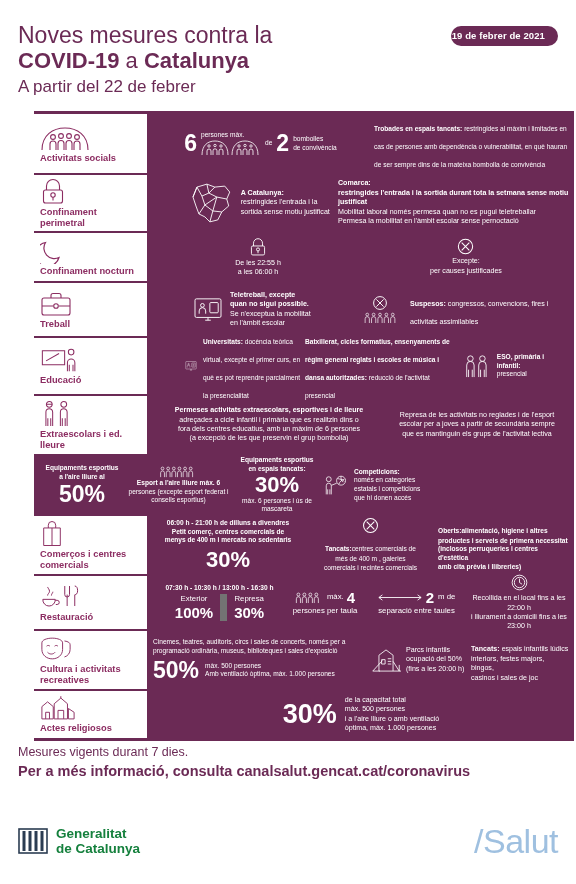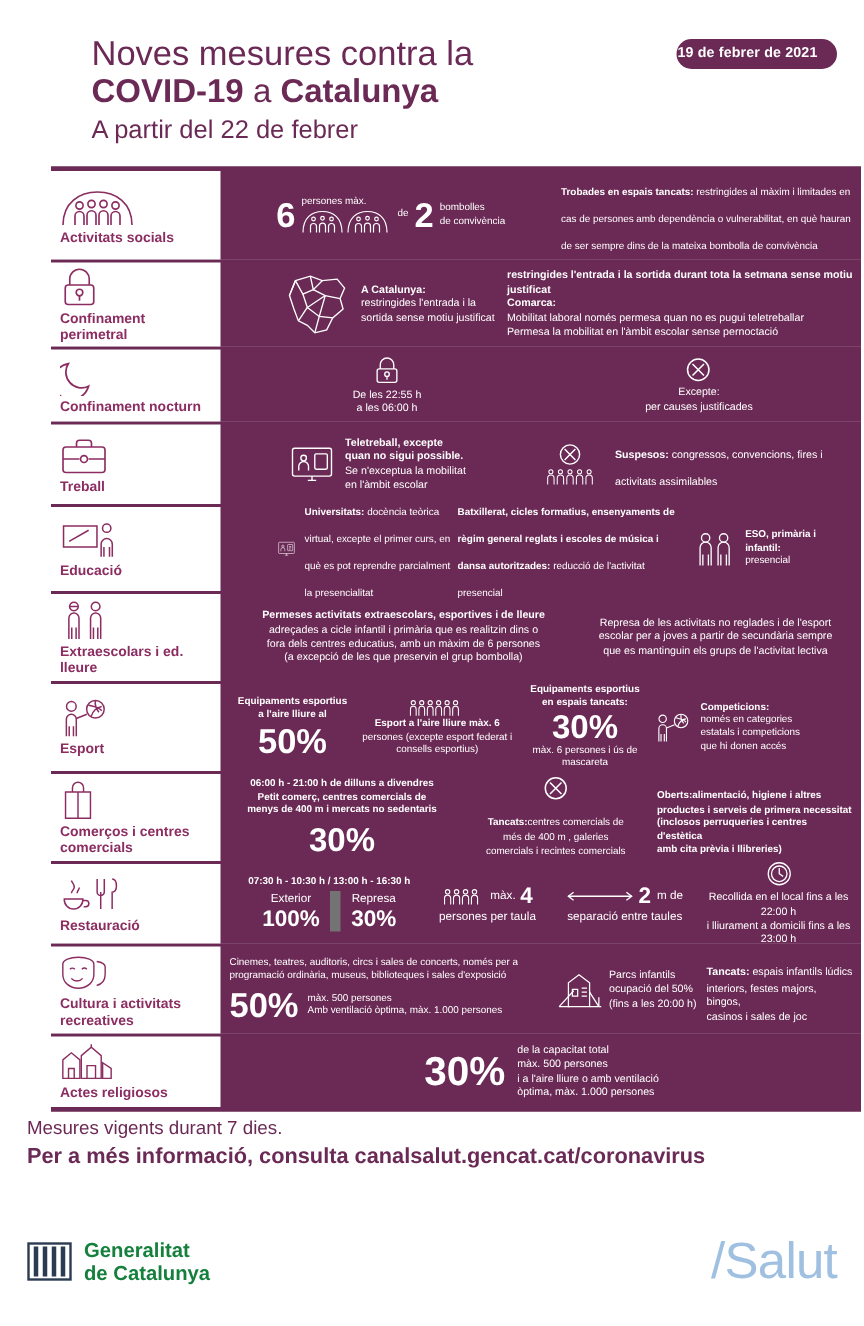--- a/index.html
+++ b/index.html
@@ -5,21 +5,21 @@
   * { box-sizing: border-box; margin: 0; padding: 0; }
   html, body {
     width: 576px; height: 884px;
     background: #ffffff;
     font-family: "Liberation Sans", sans-serif;
     overflow: hidden;
   }
   .page { width: 576px; height: 884px; position: relative; background:#fff; }
 
   
-  .header { padding: 22px 18px 6px 18px; position: relative; margin-left: 43px; }
+  .header { padding: 22px 18px 6px 18px; position: relative; }
   .title-l1 { font-size: 23px; color:#6B2A55; line-height: 1.14; white-space: nowrap; }
   .title-l2 { font-size: 22px; color:#6B2A55; font-weight: 700; line-height: 1.15; white-space: nowrap; }
   .title-l2 .light { font-weight: 400; }
   .title-l3 { font-size: 17px; color:#6B2A55; font-weight: 400; line-height: 1.5; white-space: nowrap;}
   .date-badge {
     position:absolute; right: 18px; top: 26px;
     background:#6B2A55; color:#fff; font-size:9.5px; font-weight:700;
     padding: 4px 13px 5px 1px; border-radius: 11px; letter-spacing:.1px;
   }
 
@@ -165,22 +165,22 @@
                 <path d="M4 16 L8 6"></path>
               </g>
             </svg>
           <div>
             <div class="t7b">A Catalunya:</div>
             <div class="t7" style="max-width:98px;">restringides l'entrada i la sortida sense motiu justificat</div>
           </div>
         </div>
         <div class="cell" style="flex:1;">
           <div>
+            <div class="t7b">Comarca:</div>
             <div class="t7b">restringides l'entrada i la sortida durant tota la setmana sense motiu justificat</div>
-            <div class="t7b">Comarca:</div>
             <div class="t7">Mobilitat laboral només permesa quan no es pugui teletreballar</div>
             <div class="t7">Permesa la mobilitat en l'àmbit escolar sense pernoctació</div>
           </div>
         </div>
       </div>
     </div>
 
     <div class="row" style="height:50px;">
       <div class="cat">
         <div class="ico">
@@ -358,34 +358,20 @@
           <div>
             <div class="t7">Represa de les activitats no reglades i de l'esport</div>
             <div class="t7">escolar per a joves a partir de secundària sempre</div>
             <div class="t7">que es mantinguin els grups de l'activitat lectiva</div>
           </div>
         </div>
       </div>
     </div>
 
     <div class="row" style="height:60px;">
-      <div class="cat">
-        <div class="ico">
-          <svg width="34" height="27" viewBox="0 0 36 28">
-              <g fill="none" stroke="#8C2D62" stroke-width="1.05">
-                <circle cx="8" cy="6" r="3.4"></circle>
-                <path d="M4.5 27V15a3.5 3.5 0 017 0v12M6.5 20v7M9.5 20v7"></path>
-                <path d="M11.5 14.5 L19 11.5"></path>
-                <circle cx="25" cy="8" r="6.2"></circle>
-                <path d="M20 5c3 1 7 1 9.5 4M22 13c1-3.5 4-6.5 7.5-7M25 1.8c-.5 3 .5 6 2.5 8.3"></path>
-              </g>
-            </svg>
-        </div>
-        <div class="lbl">Esport</div>
-      </div>
       <div class="content" style="padding-left:4px;">
         <div class="cell ctr" style="width:88px; justify-content:center;">
           <div>
             <div class="tb" style="max-width:76px; margin:0 auto 2px;">Equipaments esportius a l'aire lliure al</div>
             <div class="big">50%</div>
           </div>
         </div>
         <div class="cell ctr" style="width:105px; justify-content:center;">
           <div>
             <svg width="40" height="13" viewBox="0 0 46 15" style="margin:0 auto 1px;">

